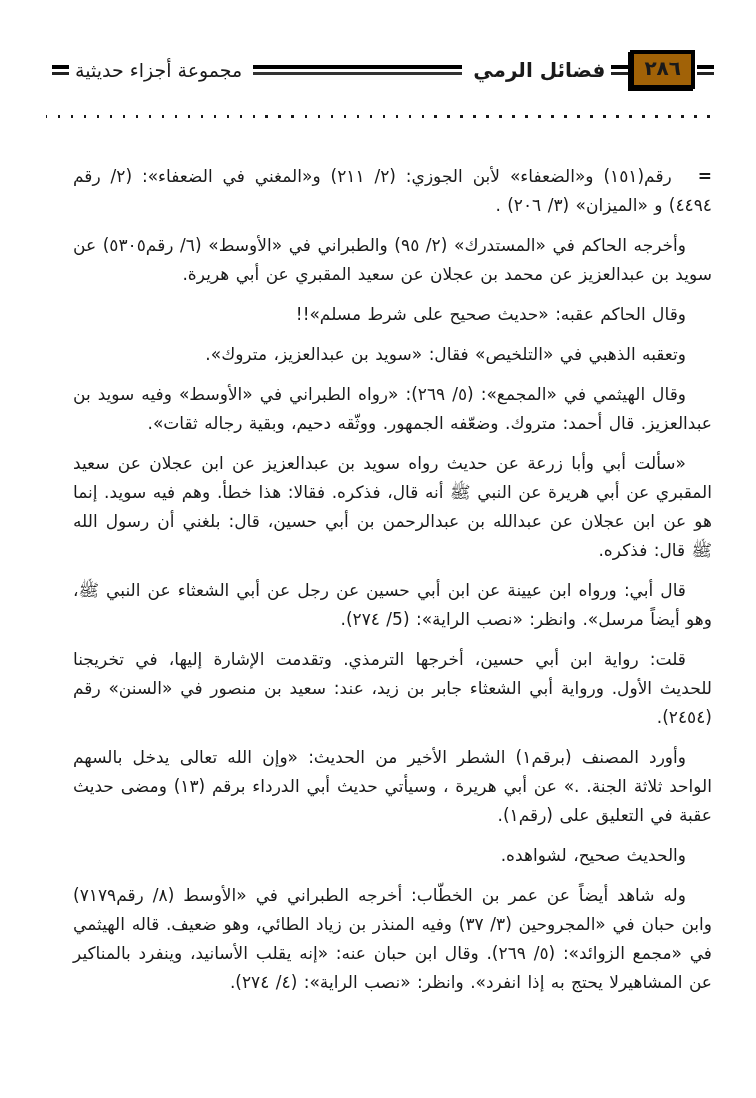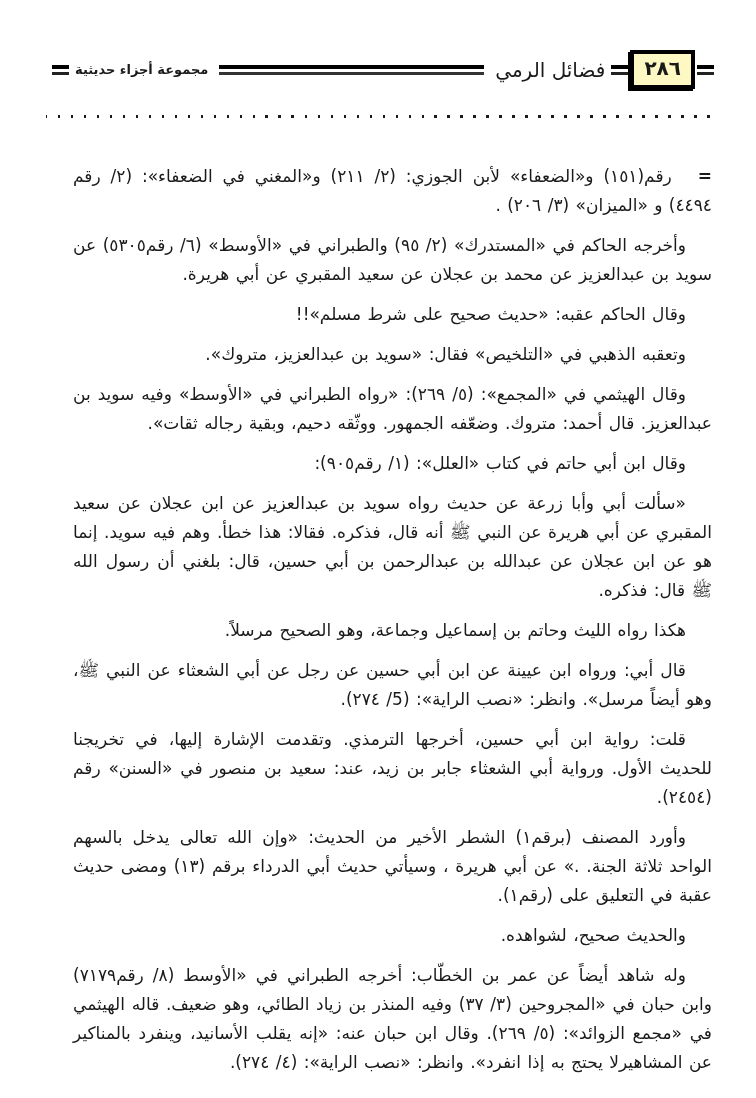--- a/index.html
+++ b/index.html
@@ -24,38 +24,38 @@
     box-sizing: border-box;
     border-top: 4px solid #000;
     border-bottom: 3px solid #222;
   }
   .rule.stub  { width: 17px; flex: 0 0 auto; }
   .rule.grow  { flex: 1 1 auto; margin: 0 5px; border-bottom-color: #333; }
   .page-box {
     flex: 0 0 auto;
     border: 4px solid #000;
     box-shadow: -2px 2px 0 0 #000;
-    background: #fef9c3;
+    background: #a16207;
     padding: 3px 10px 5px;
     font-weight: bold;
     font-size: 20px;
     line-height: 1.15;
     margin: 0 2px;
   }
   .title-book {
     flex: 0 0 auto;
-    font-weight: normal;
+    font-weight: bold;
     font-size: 20px;
     white-space: nowrap;
     margin: 0 6px;
   }
   .title-series {
     flex: 0 0 auto;
-    font-weight: bold;
-    font-size: 13px;
+    font-weight: normal;
+    font-size: 19px;
     white-space: nowrap;
     margin: 0 6px;
   }
 
   
   .dotted-separator {
     margin: 26px 46px 0 46px;
     height: 3px;
     background-image: repeating-linear-gradient(to left, #1a1a1a 0 2.5px, transparent 2.5px 13px);
   }
@@ -100,21 +100,19 @@
 <div class="dotted-separator"></div>
 
 <main>
   <p class="body-par flush">
     <span class="fn-marker">=</span><span class="fn-gap"></span><span>رقم(١٥١) و«الضعفاء» لأبن الجوزي: (٢/ ٢١١) و«المغني في الضعفاء»: (٢/ رقم ٤٤٩٤) و «الميزان» (٣/ ٢٠٦) .</span>
   </p>
   <p class="body-par">وأخرجه الحاكم في «المستدرك» (٢/ ٩٥) والطبراني في «الأوسط» (٦/ رقم٥٣٠٥) عن سويد بن عبدالعزيز عن محمد بن عجلان عن سعيد المقبري عن أبي هريرة.</p>
   <p class="body-par">وقال الحاكم عقبه: «حديث صحيح على شرط مسلم»!!</p>
   <p class="body-par">وتعقبه الذهبي في «التلخيص» فقال: «سويد بن عبدالعزيز، متروك».</p>
   <p class="body-par">وقال الهيثمي في «المجمع»: (٥/ ٢٦٩): «رواه الطبراني في «الأوسط» وفيه سويد بن عبدالعزيز. قال أحمد: متروك. وضعّفه الجمهور. ووثّقه دحيم، وبقية رجاله ثقات».</p>
-  <p class="body-par">وقال ابن أبي حاتم في كتاب «العلل»: (١/ رقم٩٠٥):</p>
   <p class="body-par">«سألت أبي وأبا زرعة عن حديث رواه سويد بن عبدالعزيز عن ابن عجلان عن سعيد المقبري عن أبي هريرة عن النبي ﷺ أنه قال، فذكره. فقالا: هذا خطأ. وهم فيه سويد. إنما هو عن ابن عجلان عن عبدالله بن عبدالرحمن بن أبي حسين، قال: بلغني أن رسول الله ﷺ قال: فذكره.</p>
-  <p class="body-par">هكذا رواه الليث وحاتم بن إسماعيل وجماعة، وهو الصحيح مرسلاً.</p>
   <p class="body-par">قال أبي: ورواه ابن عيينة عن ابن أبي حسين عن رجل عن أبي الشعثاء عن النبي ﷺ، وهو أيضاً مرسل». وانظر: «نصب الراية»: (5/ ٢٧٤).</p>
   <p class="body-par">قلت: رواية ابن أبي حسين، أخرجها الترمذي. وتقدمت الإشارة إليها، في تخريجنا للحديث الأول. ورواية أبي الشعثاء جابر بن زيد، عند: سعيد بن منصور في «السنن» رقم (٢٤٥٤).</p>
   <p class="body-par">وأورد المصنف (برقم١) الشطر الأخير من الحديث: «وإن الله تعالى يدخل بالسهم الواحد ثلاثة الجنة. .» عن أبي هريرة ، وسيأتي حديث أبي الدرداء برقم (١٣) ومضى حديث عقبة في التعليق على (رقم١).</p>
   <p class="body-par">والحديث صحيح، لشواهده.</p>
   <p class="body-par">وله شاهد أيضاً عن عمر بن الخطّاب: أخرجه الطبراني في «الأوسط (٨/ رقم٧١٧٩) وابن حبان في «المجروحين (٣/ ٣٧) وفيه المنذر بن زياد الطائي، وهو ضعيف. قاله الهيثمي في «مجمع الزوائد»: (٥/ ٢٦٩). وقال ابن حبان عنه: «إنه يقلب الأسانيد، وينفرد بالمناكير عن المشاهيرلا يحتج به إذا انفرد». وانظر: «نصب الراية»: (٤/ ٢٧٤).</p>
 </main>
 
 </body></html>

